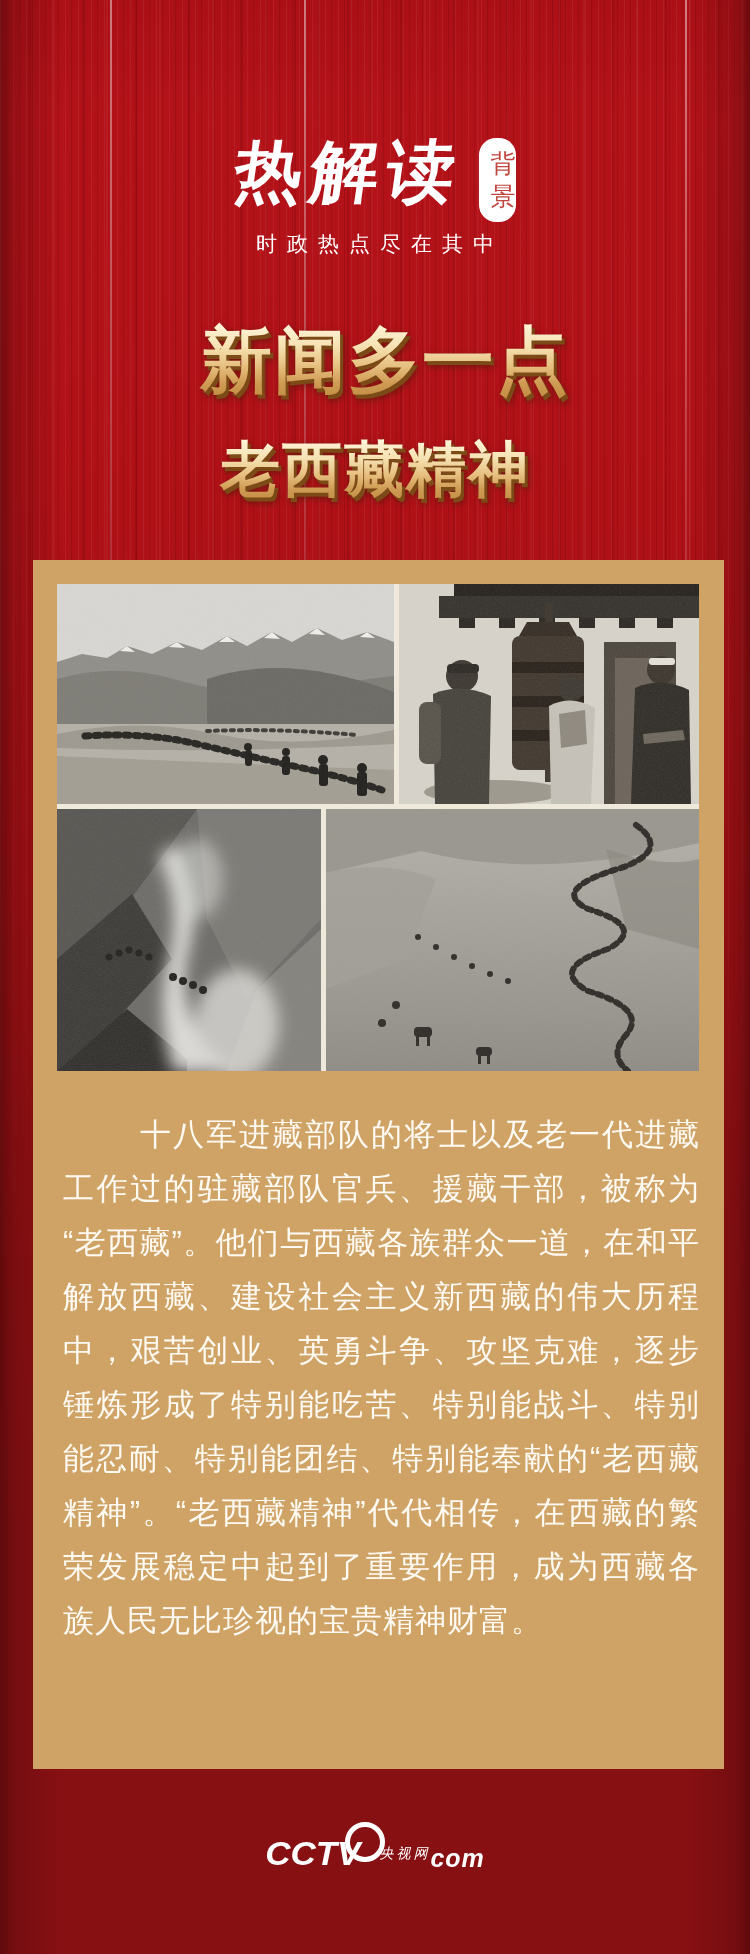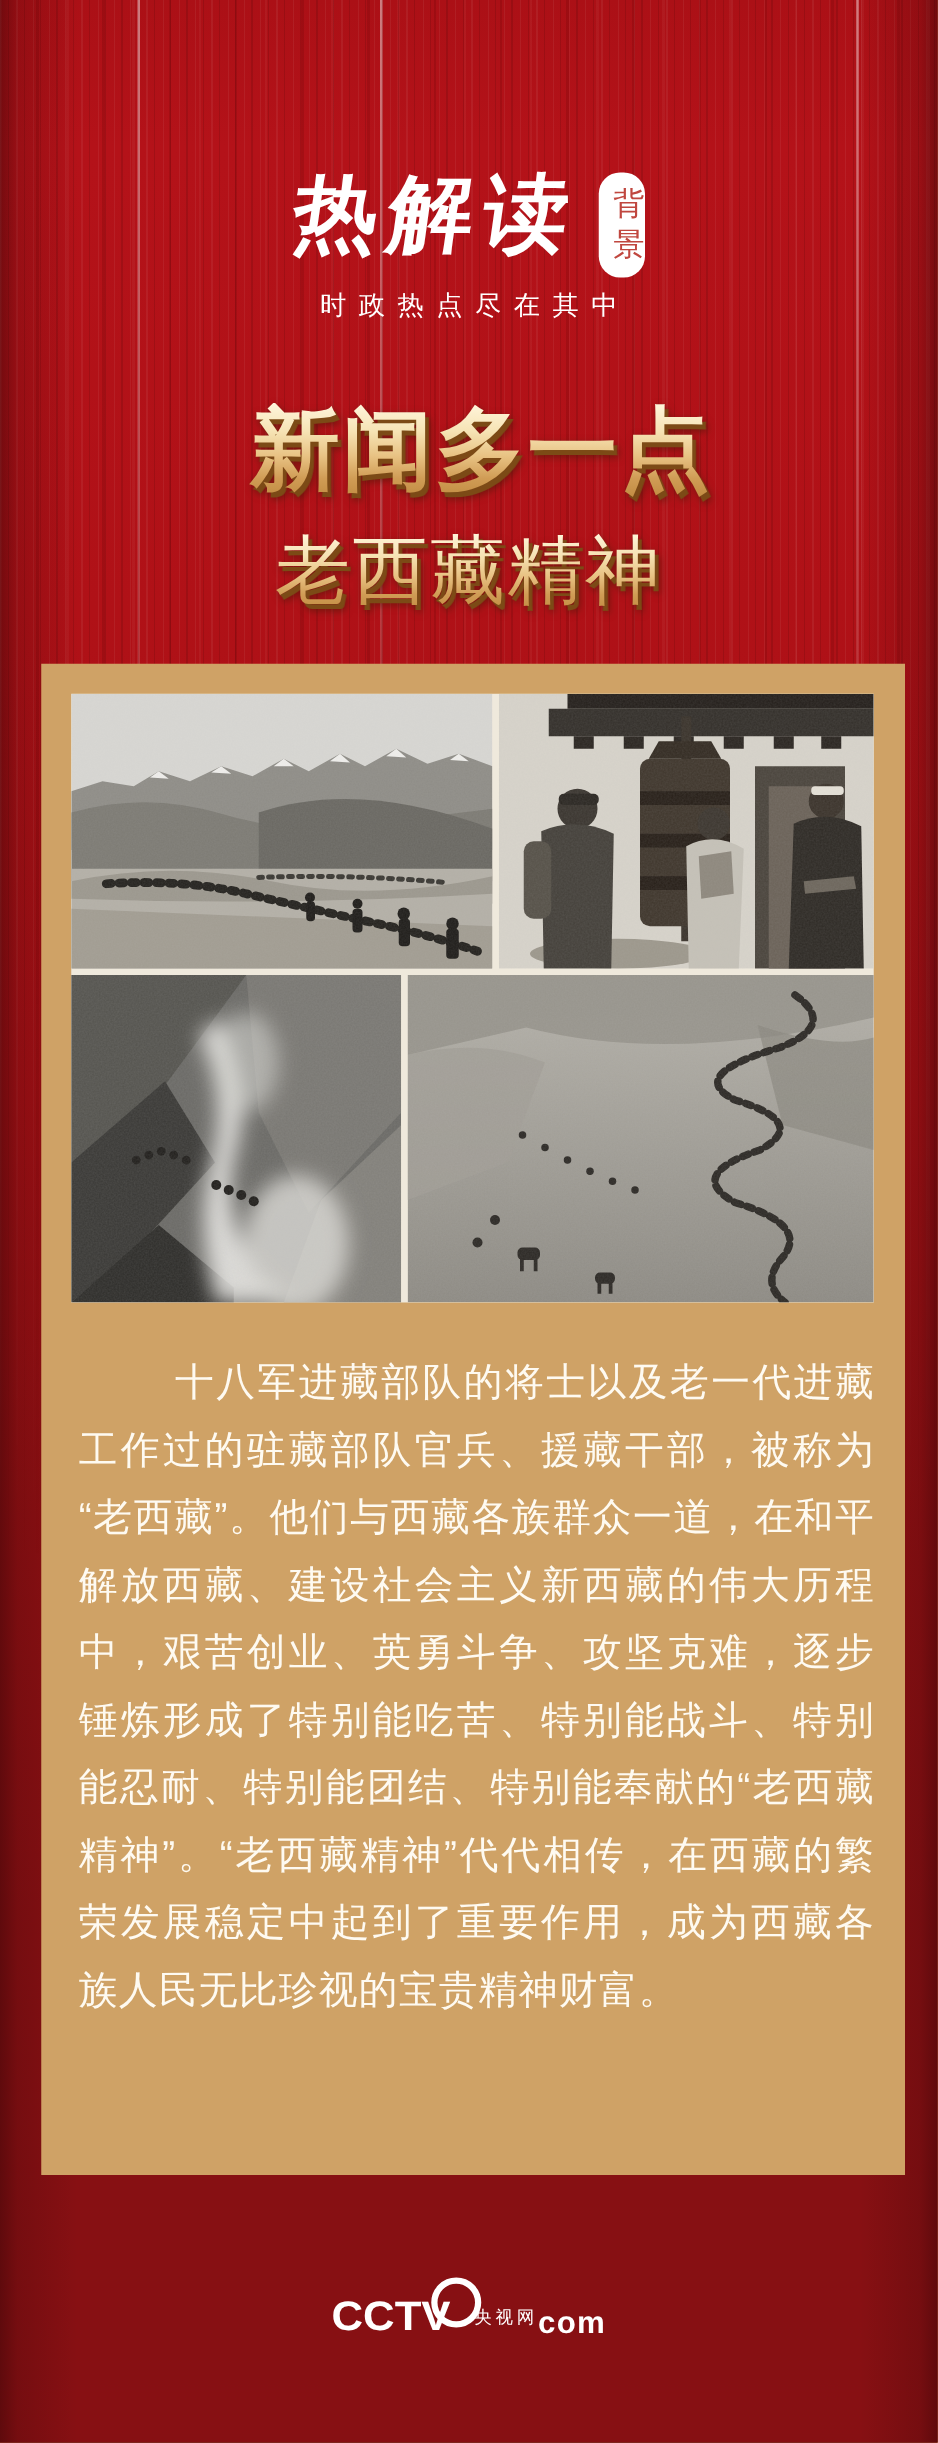--- a/index.html
+++ b/index.html
@@ -49,46 +49,46 @@
   .gold {
     background:linear-gradient(180deg,#fff6dd 0%,#f6e3b4 30%,#e8c283 55%,#d09c55 78%,#c08a40 100%);
     -webkit-background-clip:text; background-clip:text; color:transparent;
     filter:drop-shadow(3px 4px 0px #7c4a16) drop-shadow(1px 2px 3px rgba(70,25,8,0.55));
   }
   .headline-1 {
     position:absolute; top:322px; left:0; width:100%; text-align:center;
     font-size:72px; font-weight:900; letter-spacing:2px; line-height:1.08; white-space:nowrap;padding-left:20px;
   }
   .headline-2 {
-    position:absolute; top:425px; left:0; width:100%; text-align:center;
-    font-size:60px; font-weight:400; letter-spacing:2px; line-height:1.08; white-space:nowrap;
-  }
-
-  
-  .panel { position:absolute; left:33px; top:531px; width:691px; height:1209px; background:#cfa266; }
+    position:absolute; top:438px; left:0; width:100%; text-align:center;
+    font-size:60px; font-weight:700; letter-spacing:2px; line-height:1.08; white-space:nowrap;
+  }
+
+  
+  .panel { position:absolute; left:33px; top:560px; width:691px; height:1209px; background:#cfa266; }
   .collage {
     position:absolute; left:24px; top:24px; width:642px; height:487px;
     display:flex; flex-wrap:wrap; gap:5px; background:#efe9dc;
   }
   .photo { display:block; overflow:hidden; }
   .photo svg { display:block; width:100%; height:100%; }
   .photo-1 { width:337px; height:220px; }
   .photo-2 { width:300px; height:220px; }
   .photo-3 { width:264px; height:262px; }
   .photo-4 { width:373px; height:262px; }
 
   .body-text {
     position:absolute; left:30px; top:548px; width:637px;
     color:#fefaf1; font-size:31px; line-height:54px; letter-spacing:1px;
     text-indent:77px; text-align:justify; font-weight:400;
   }
 
   
   .footer { position:absolute; top:1822px; left:0; width:100%; display:flex; justify-content:center; }
-  .cctv-logo { position:relative; display:flex; align-items:flex-end; color:#fff; }
+  .cctv-logo { position:relative; display:flex; align-items:flex-end; color:#fff;font-style:italic; }
   .cctv-word { font-weight:900; font-size:35px; line-height:1; letter-spacing:0px; transform:scaleY(0.94); }
   .cctv-ring {
     width:40px; height:40px; border:5px solid #fff; border-radius:50%;
     margin-left:-15px; margin-bottom:9px; position:relative; z-index:1;
   }
   .cctv-right { display:flex; flex-direction:row; margin-left:-6px; line-height:1; }
   .cctv-site { font-size:14px; letter-spacing:3px; margin-bottom:3px; }
   .cctv-com { font-size:25px; font-weight:700; letter-spacing:1px; }
 </style>
 </head>

